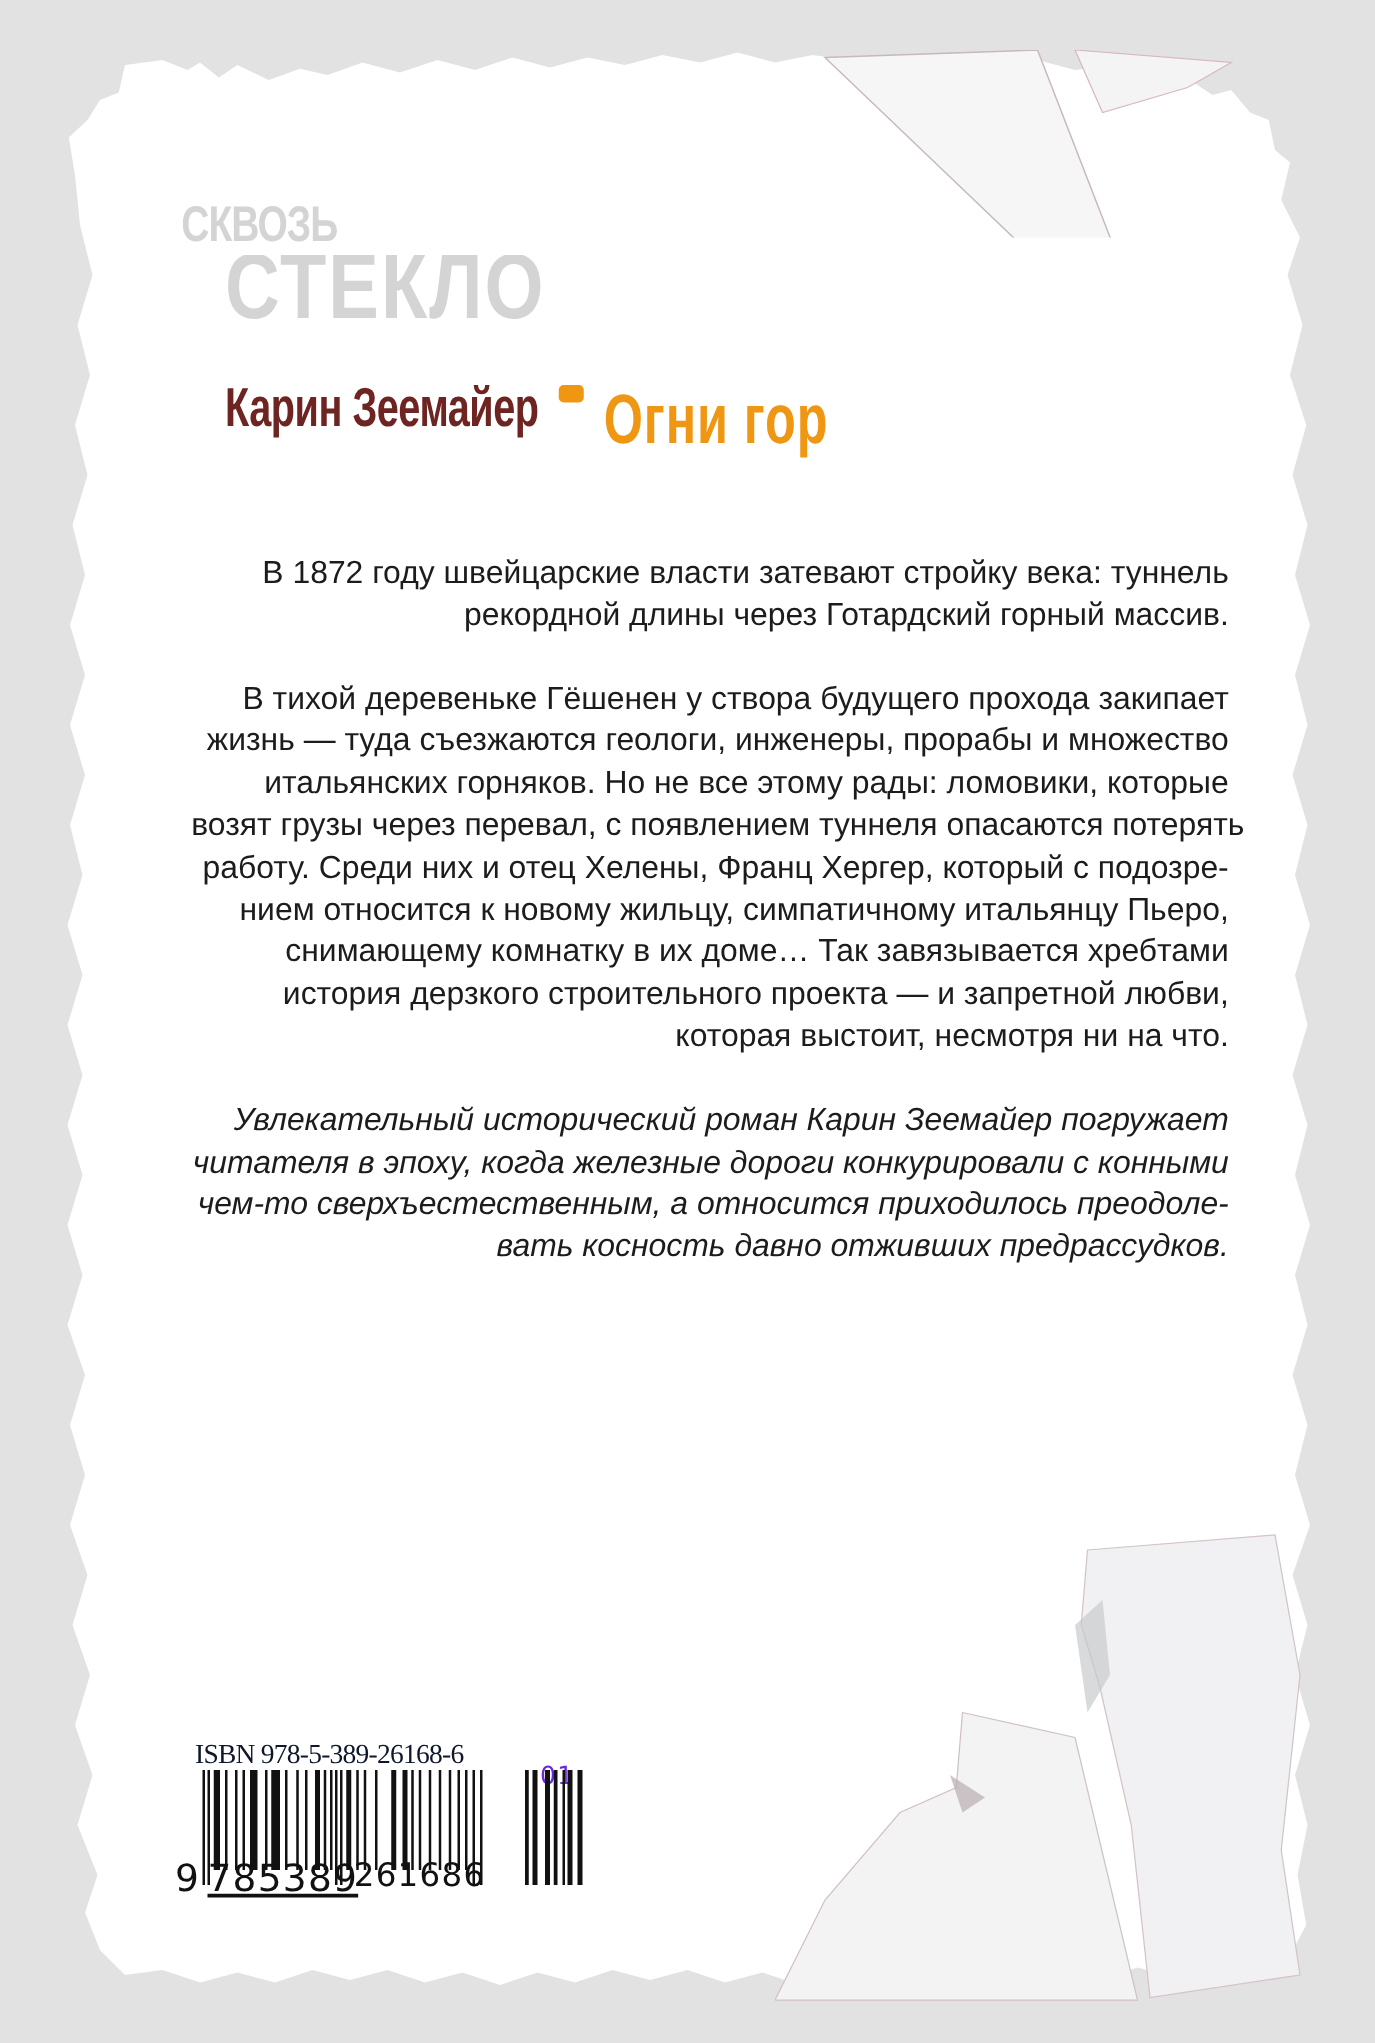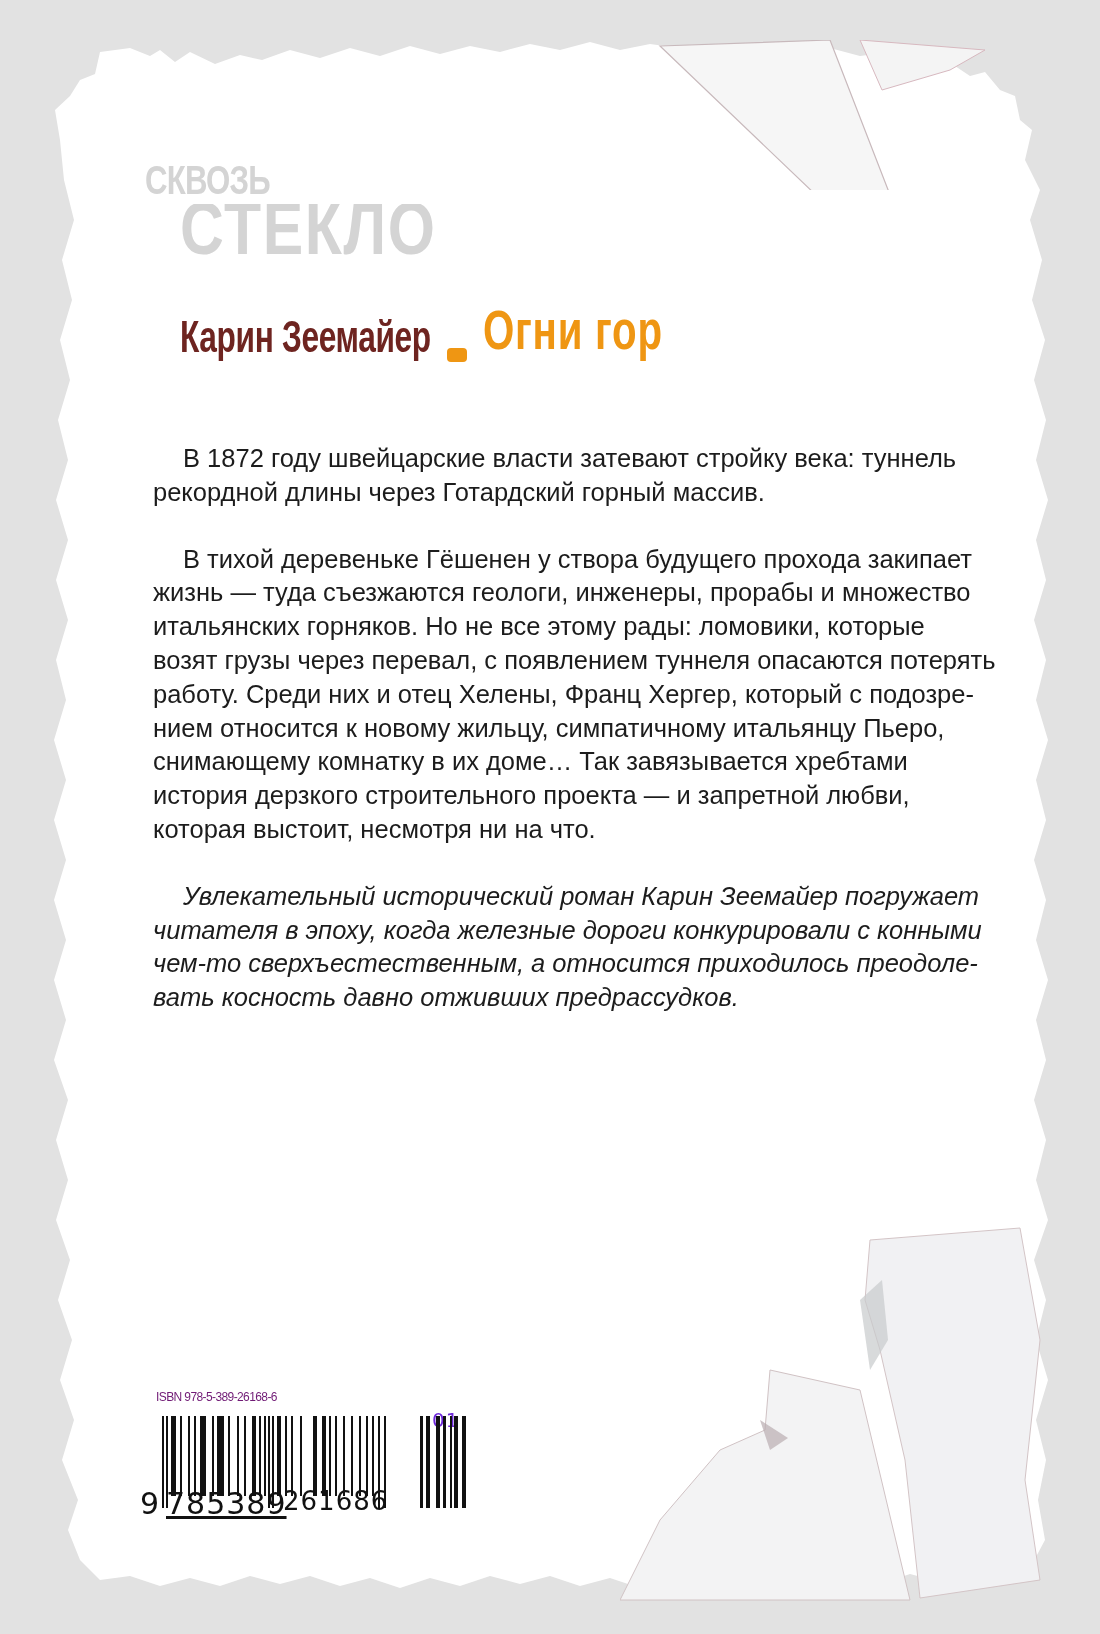--- a/index.html
+++ b/index.html
@@ -22,21 +22,21 @@
   .series-bottom {
     position: absolute; left: 35px; top: 32px;
     font-family: "Liberation Sans", sans-serif; font-weight: bold;
     font-size: 74px; color: #d4d4d4; letter-spacing: 2px;
     transform: scaleX(0.82); transform-origin: left top; white-space: nowrap;
     line-height: 74px;
     clip-path: inset(12px 0 6px 0);
   }
   .title-row {
     position: absolute; left: 180px; top: 302px; height: 60px;
-    display: flex; align-items: flex-end; white-space: nowrap;
+    display: flex; align-items: flex-start; white-space: nowrap;
   }
   .author {
     font-family: "Liberation Sans", sans-serif; font-weight: bold;
     font-size: 44px; color: #6e2420; letter-spacing: -0.5px;
     display: inline-block; transform: scaleX(0.72); transform-origin: left center;
     width: 255px;
   }
   .bullet {
     display: inline-block; width: 20px; height: 14px; border-radius: 4px;
     background: #ef9613; margin: 6px 16px 0 12px;
@@ -45,27 +45,27 @@
     font-family: "Liberation Sans", sans-serif; font-weight: bold;
     font-size: 56px; color: #ef9613; letter-spacing: 1px;
     display: inline-block; transform: scaleX(0.72); transform-origin: left center;
   }
   .body-text {
     position: absolute; left: 153px; top: 442px; width: 830px;
     font-family: "Liberation Sans", sans-serif; font-size: 25.5px;
     line-height: 33.8px; color: #1c1c1c;
   }
   .body-text p { margin: 0 0 33px 0; text-indent: 30px; }
-  .body-text .line { display: block; white-space: nowrap; }
+  .body-text .line { display: block; white-space: nowrap; text-align: right; }
   .body-text .italic { font-style: italic; }
   .shard { position: absolute; }
   .barcode { position: absolute; left: 140px; top: 1390px; width: 345px; height: 130px; }
   .isbn-text {
-    position: absolute; left: 16px; top: 0; font-family: Liberation Sans, sans-serif;
-    font-size: 12px; color: #701a75; letter-spacing: -0.6px; white-space: nowrap;
+    position: absolute; left: 16px; top: 0; font-family: Liberation Serif, serif;
+    font-size: 22px; color: #0f172a; letter-spacing: -0.6px; white-space: nowrap;
   }
   .addon-text {
     position: absolute; left: 292px; top: 0; font-family: "DejaVu Sans", sans-serif;
     font-size: 20px; color: #6d28d9; letter-spacing: 1px; margin-top: 18px;
   }
   .ean-digit-first {
     position: absolute; left: 0; top: 96px; font-family: "DejaVu Sans", sans-serif;
     font-size: 30px; color: #111;
   }
   .ean-digits-l {

